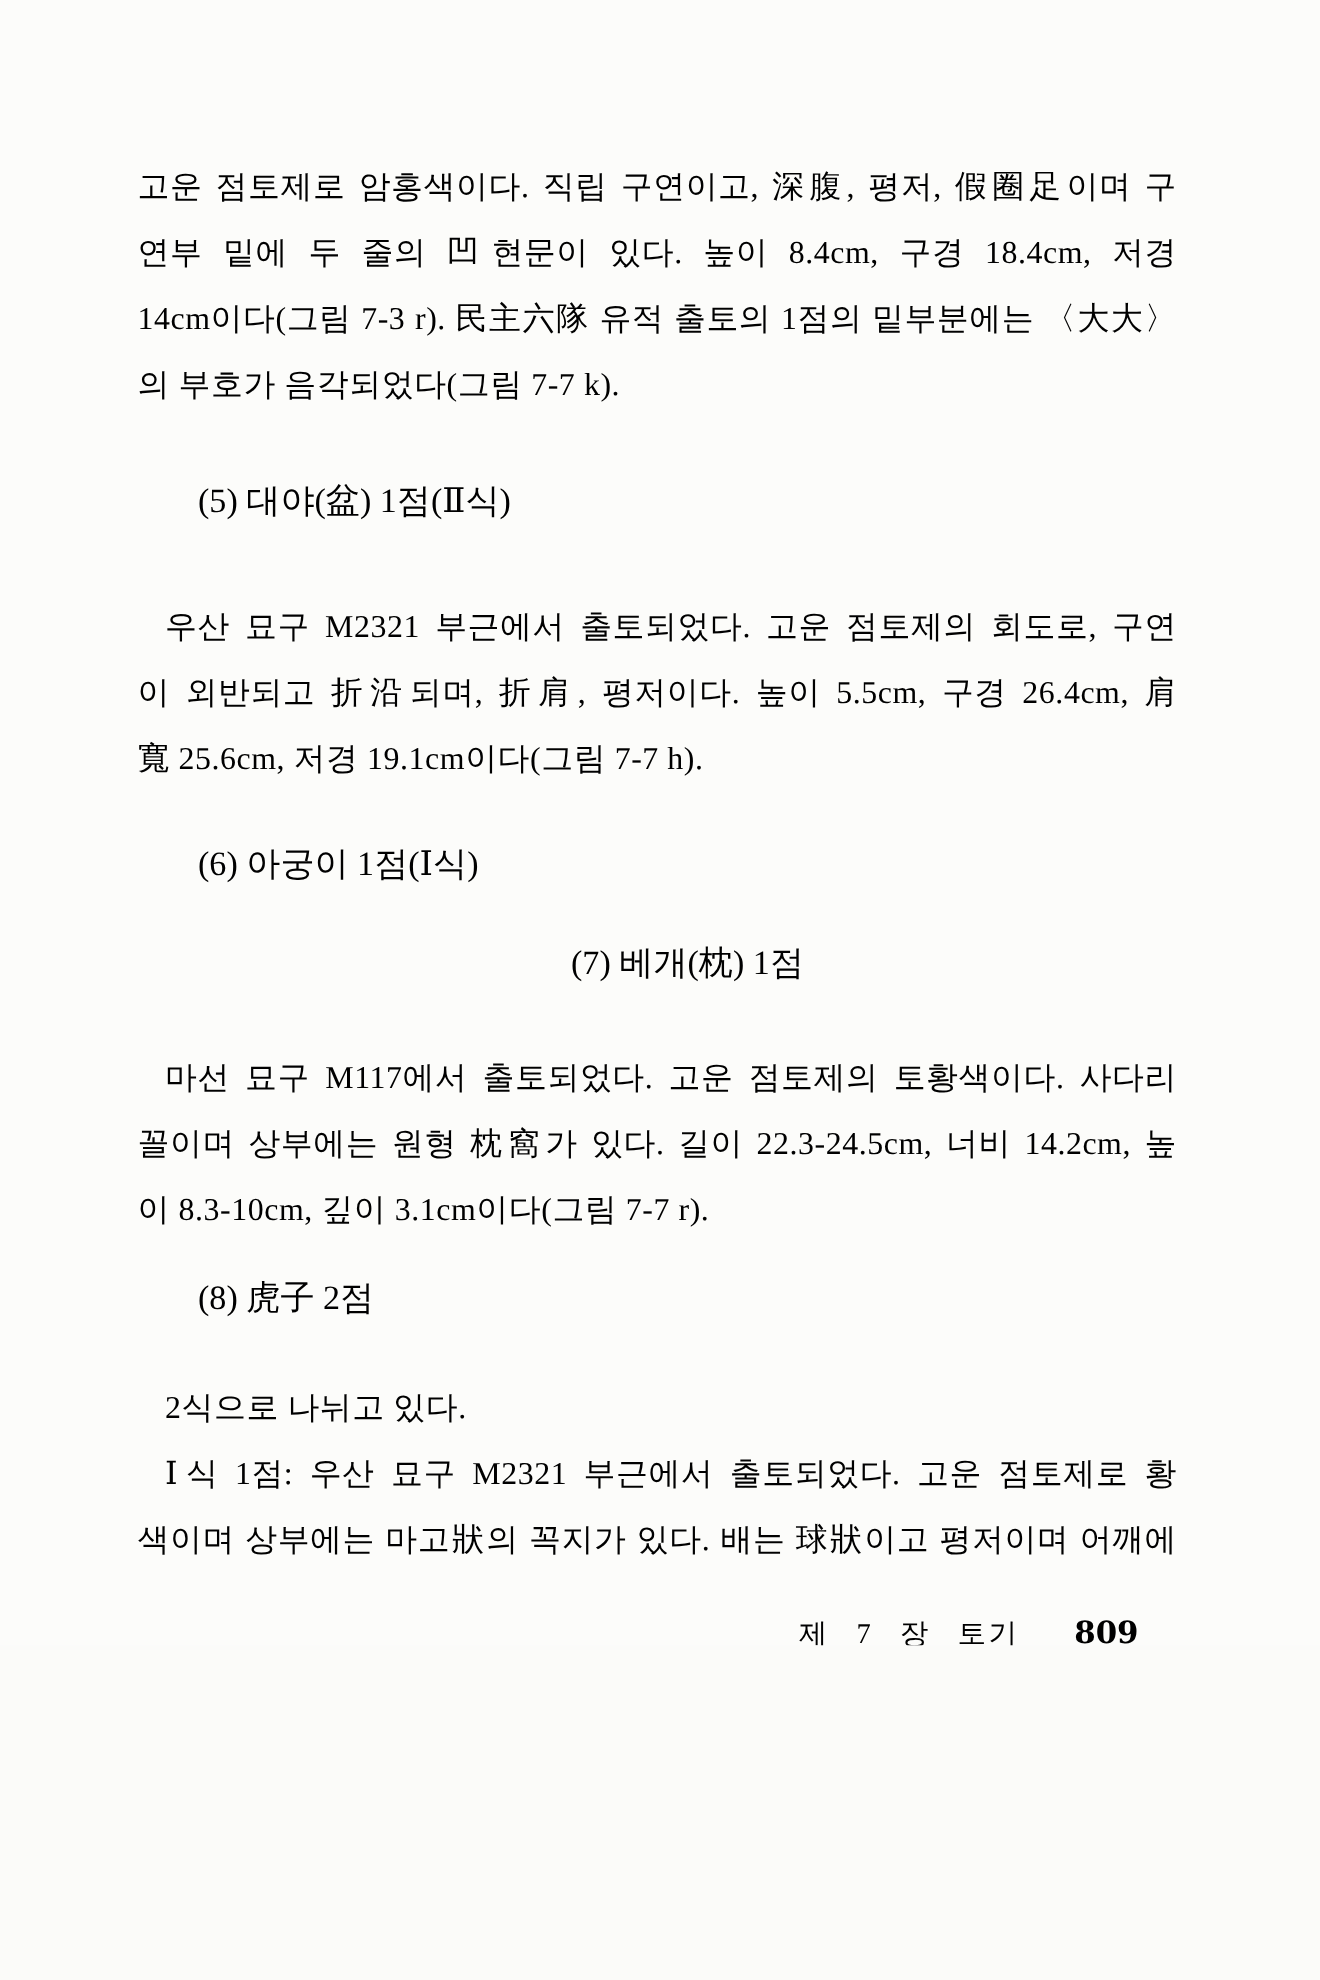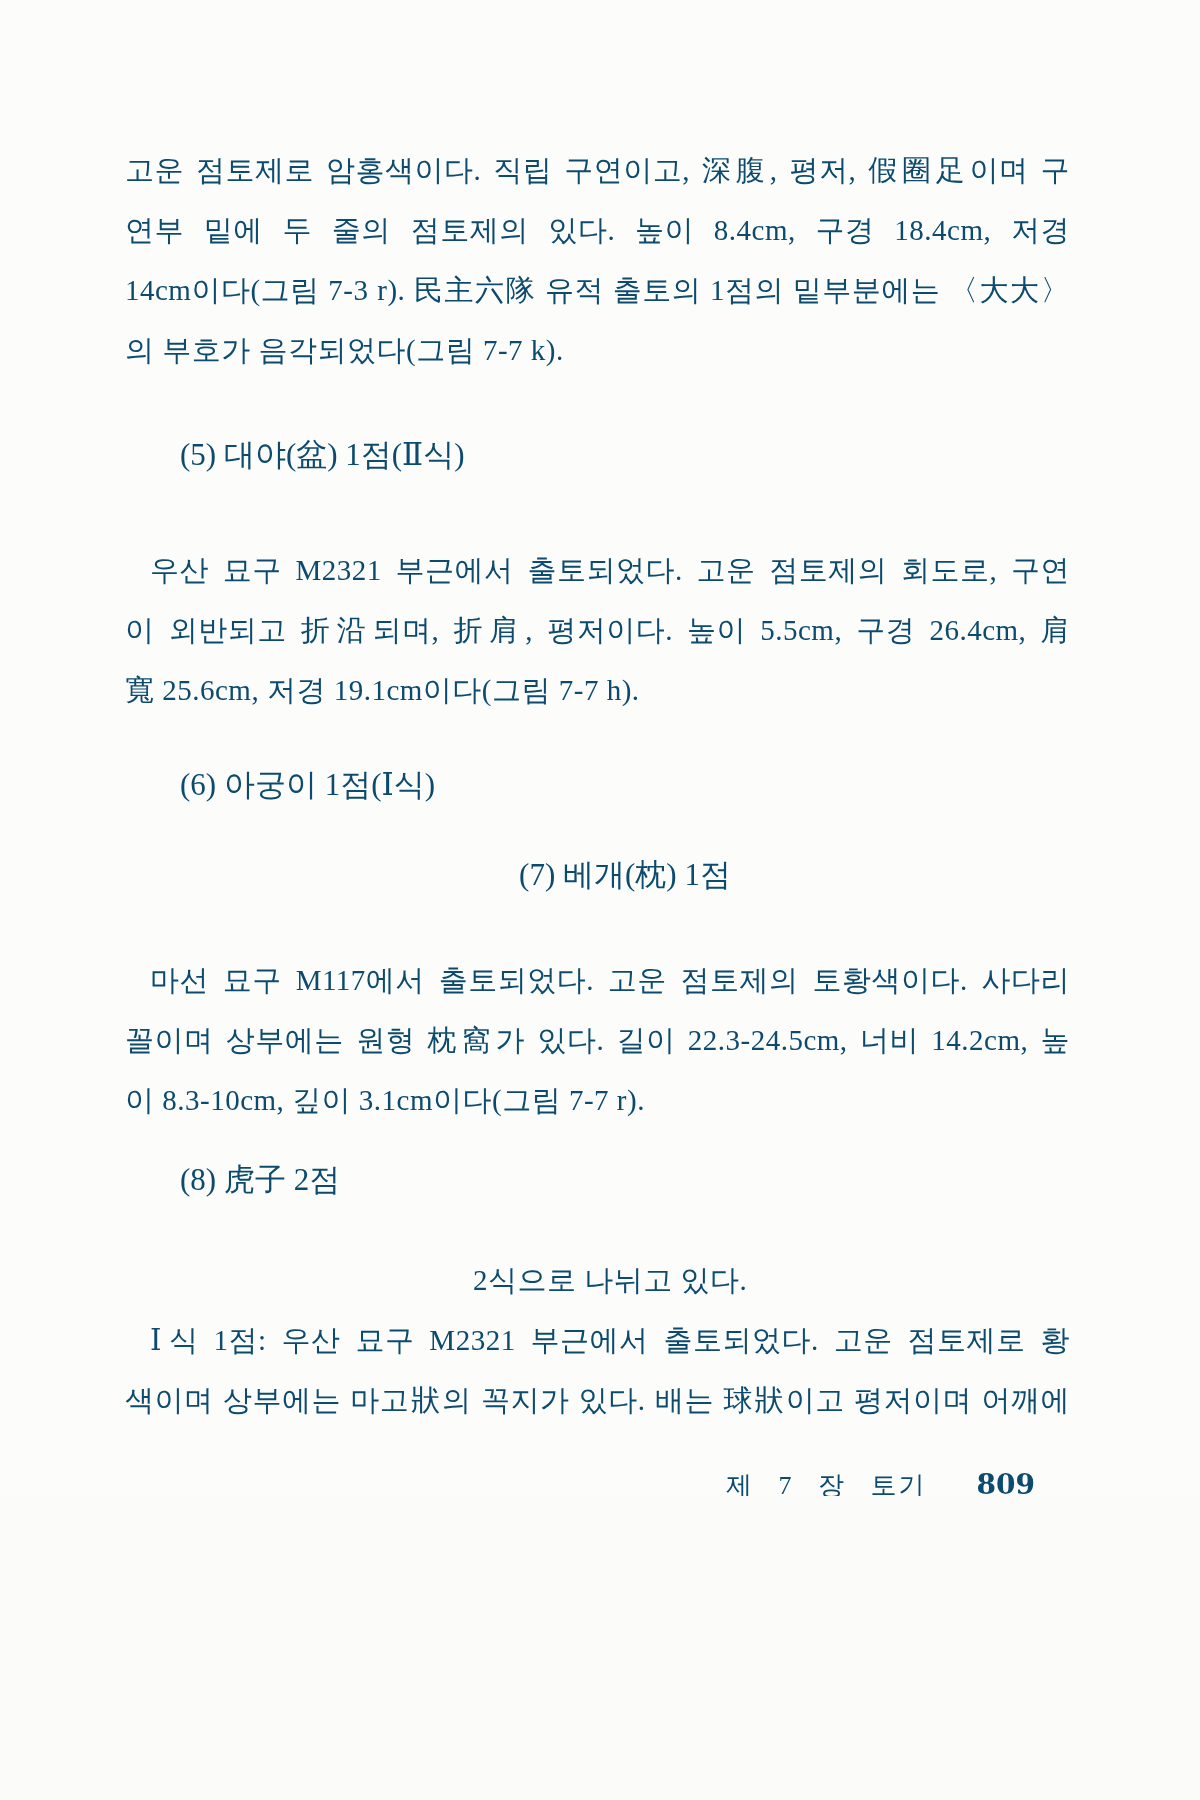--- a/index.html
+++ b/index.html
@@ -1,20 +1,20 @@
 <!DOCTYPE html>
 <html><head>
 <meta charset="utf-8">
 <style>
   html,body{margin:0;padding:0;background:#fbfbf9;}
   .page{
     position:relative;
     width:1200px;height:1496px;
     background:#fcfcfa;
-    color:#0c4a6e;
+    color:#000000;
     font-family:"Liberation Serif","DejaVu Serif",serif;
     overflow:hidden;
   }
   .text-col{
     position:absolute;
     top:140px;left:125px;
     width:945px;
   }
   .line{
     display:block;
@@ -34,21 +34,21 @@
     font-size:31px;
     line-height:60px;
   }
   .mt-h5{ margin-top:45px; }
   .mt-p5{ margin-top:55px; }
   .mt-h6{ margin-top:35px; }
   .mt-p6{ margin-top:40px; }
   .mt-h7{ margin-top:30px;text-align:center; }
   .mt-p7{ margin-top:45px; }
   .mt-h8{ margin-top:20px; }
-  .mt-p8{ margin-top:40px;text-align:center; }
+  .mt-p8{ margin-top:40px; }
   .footer{
     margin-top:25px;
     width:910px;
     text-align:right;
     font-size:26px;
     line-height:60px;
   }
   .footer .chapter{
     word-spacing:16px;
     letter-spacing:2px;
@@ -62,21 +62,21 @@
   }
 </style>
 </head>
 <body>
 
 <div class="page">
   <div class="text-col">
 
     <div>
       <div class="line just">고운 점토제로 암홍색이다. 직립 구연이고, 深腹, 평저, 假圈足이며 구</div>
-      <div class="line just">연부 밑에 두 줄의 점토제의 있다. 높이 8.4cm, 구경 18.4cm, 저경</div>
+      <div class="line just">연부 밑에 두 줄의 凹현문이 있다. 높이 8.4cm, 구경 18.4cm, 저경</div>
       <div class="line just">14cm이다(그림 7-3 r). 民主六隊 유적 출토의 1점의 밑부분에는 〈大大〉</div>
       <div class="line">의 부호가 음각되었다(그림 7-7 k).</div>
     </div>
 
     <div class="heading mt-h5">(5) 대야(盆) 1점(Ⅱ식)</div>
     <div class="mt-p5">
       <div class="line just indent">우산 묘구 M2321 부근에서 출토되었다. 고운 점토제의 회도로, 구연</div>
       <div class="line just">이 외반되고 折沿되며, 折肩, 평저이다. 높이 5.5cm, 구경 26.4cm, 肩</div>
       <div class="line">寬 25.6cm, 저경 19.1cm이다(그림 7-7 h).</div>
     </div>

